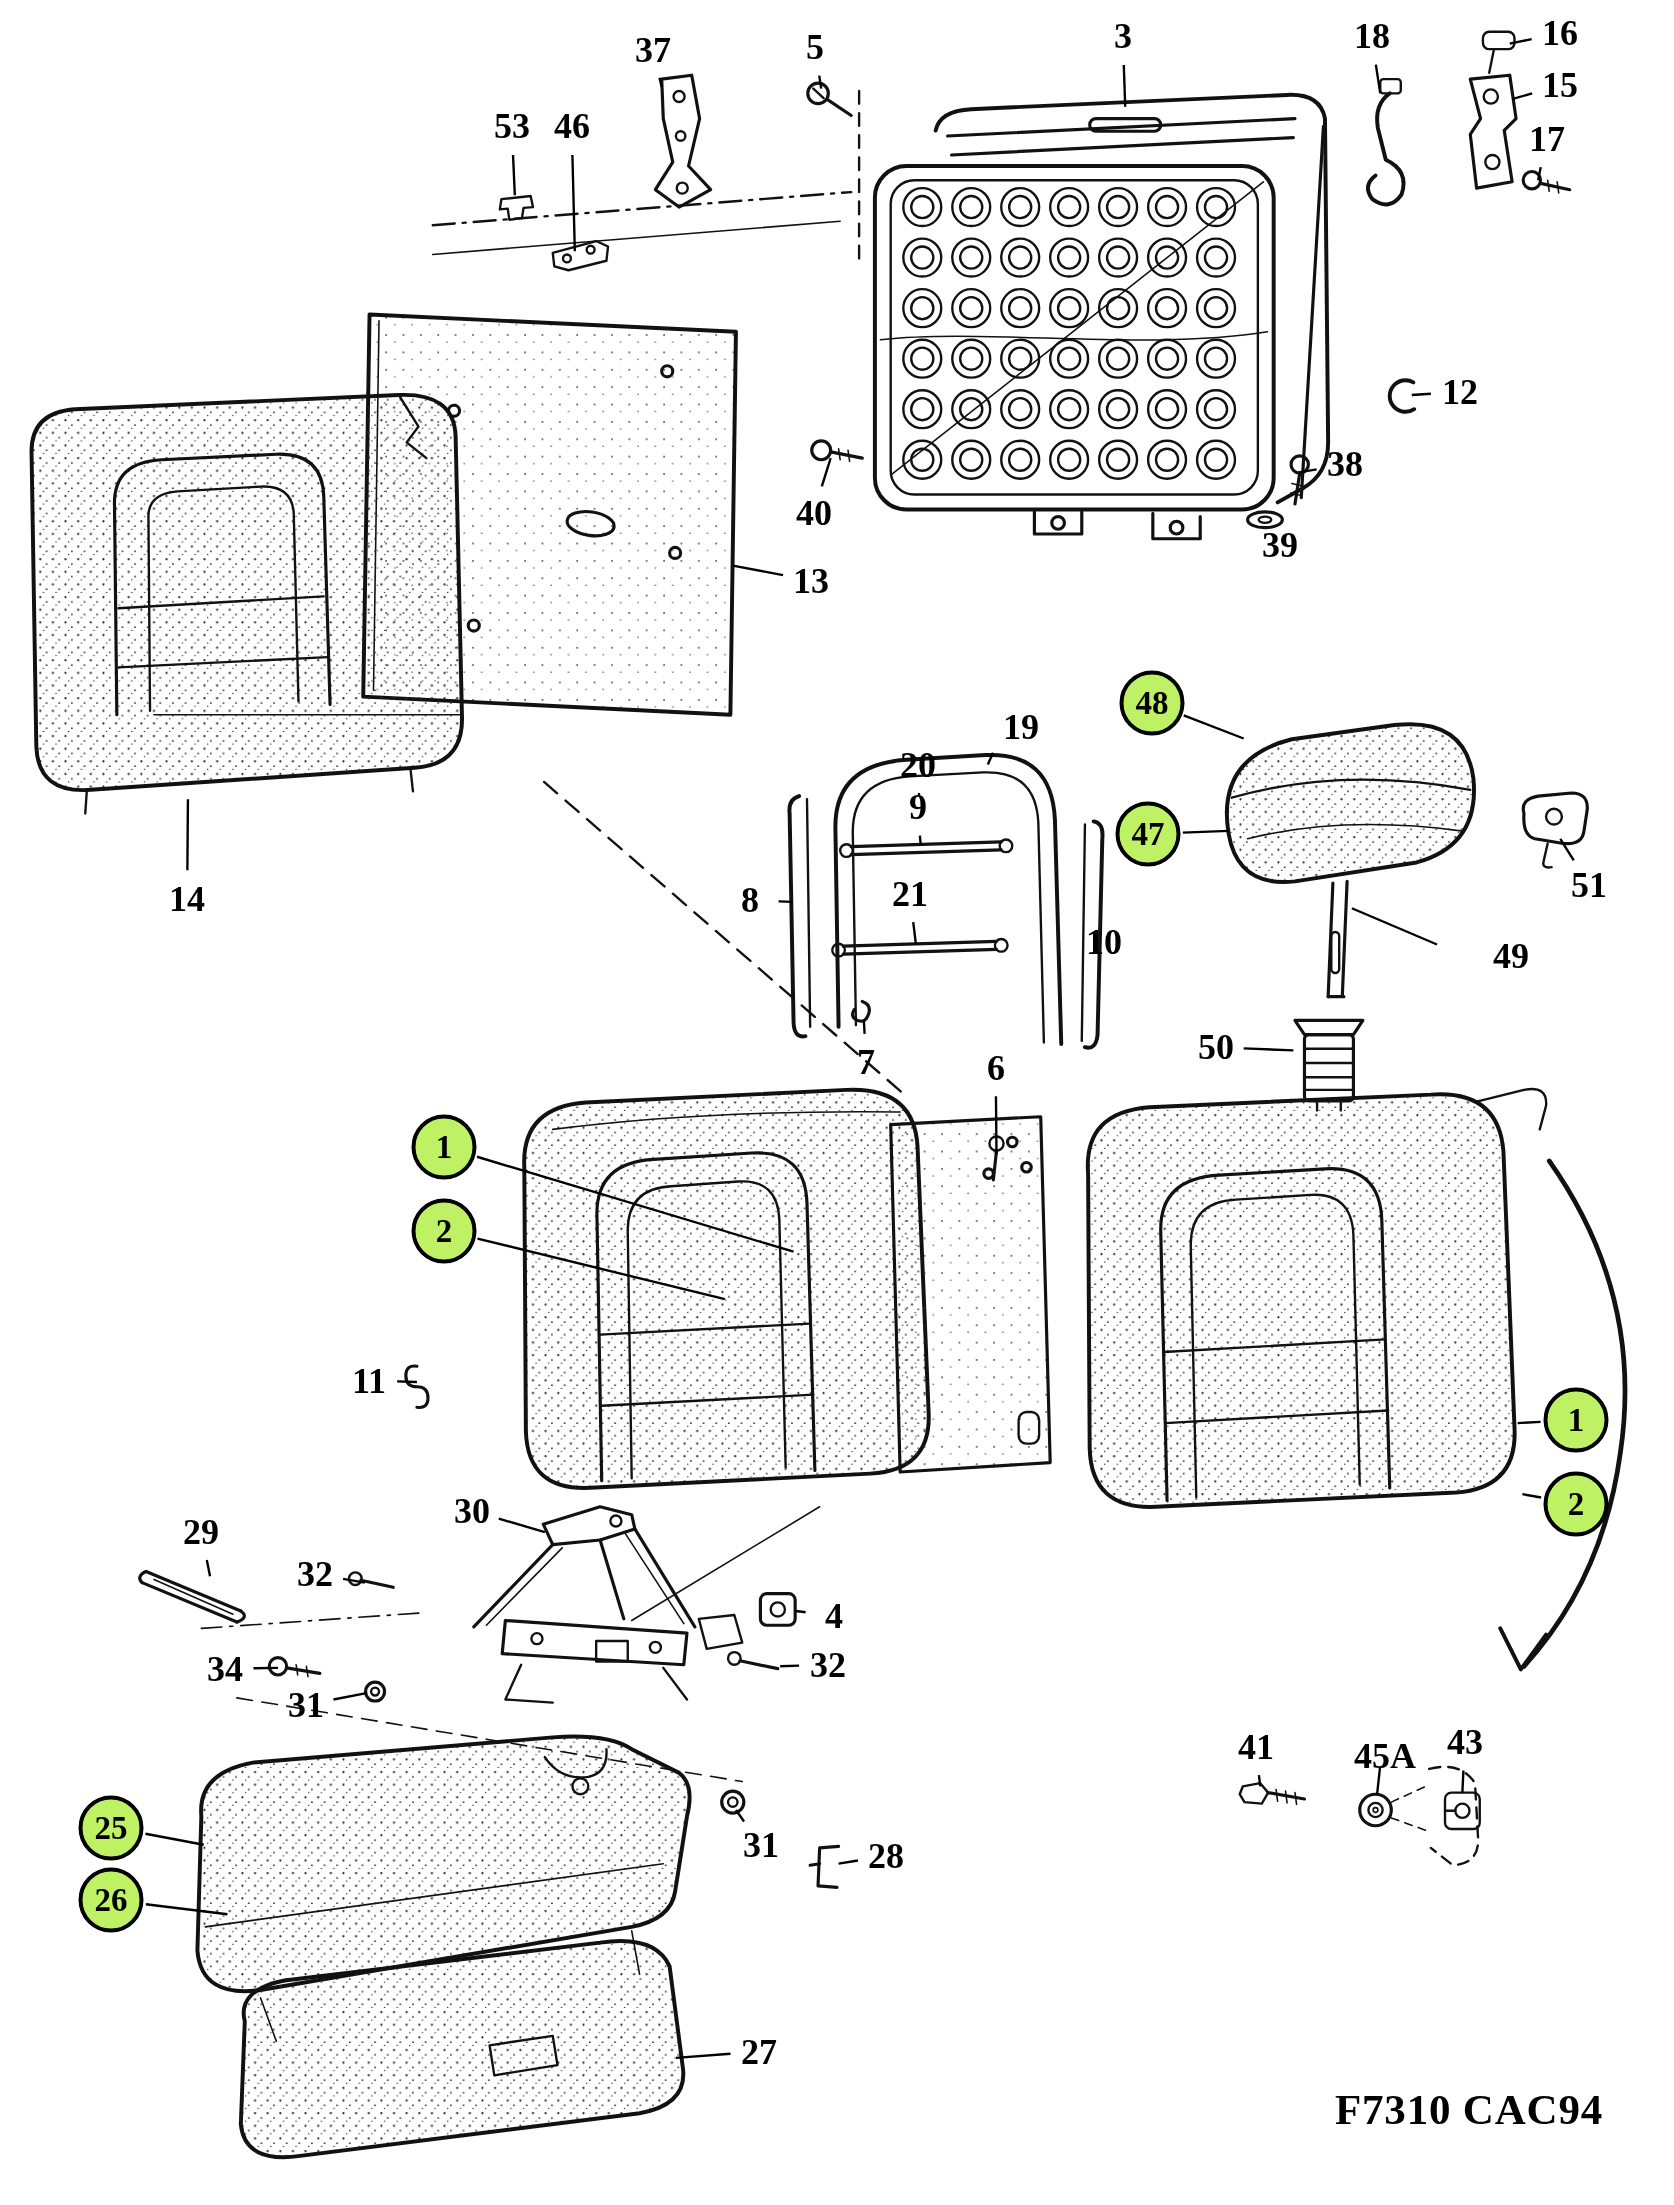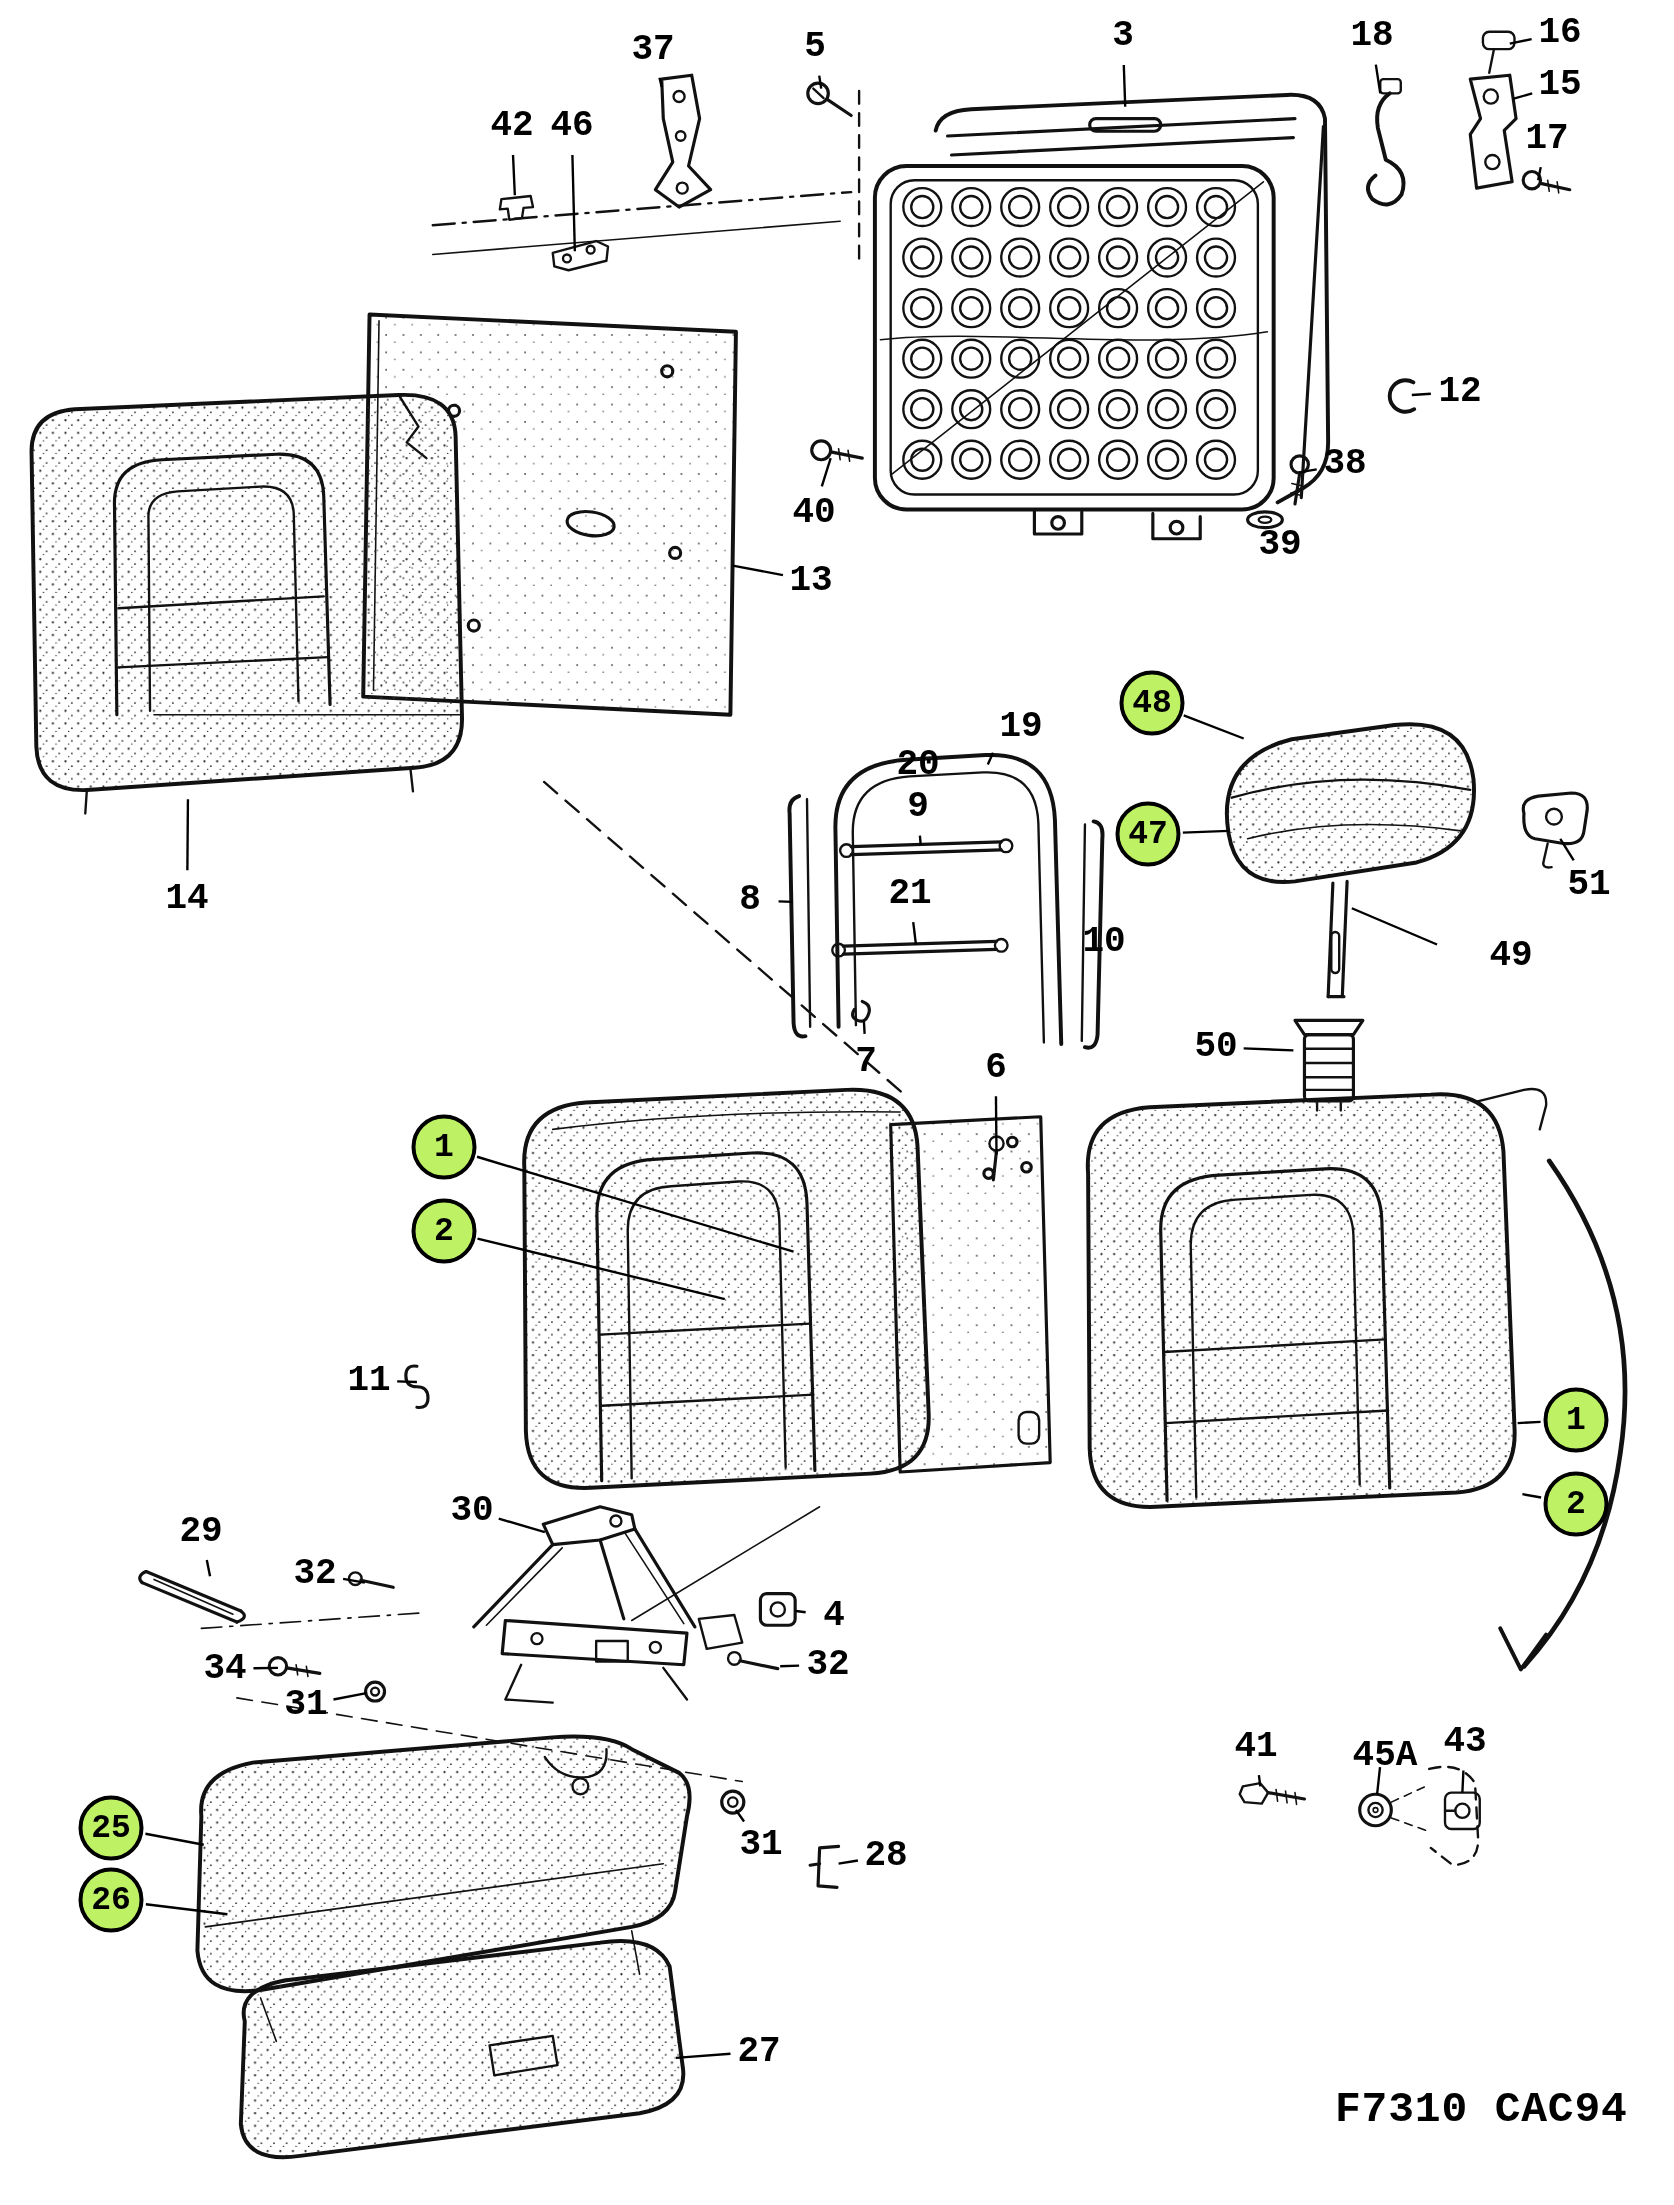--- a/index.html
+++ b/index.html
@@ -1,17 +1,17 @@
 <!DOCTYPE html>
 <html style="font-size:12.6px"><head>
 <meta charset="utf-8">
 <style>
   html,body{margin:0;padding:0;background:#e8e8e8;}
   .page{position:relative;width:1674px;height:2205px;background:#ffffff;overflow:hidden;
-        font-family:Liberation Mono, monospace;color:#000;}
+        font-family:Liberation Serif, serif;color:#000;}
   svg.art,svg.leaders{position:absolute;left:0;top:0;width:1674px;height:2205px;}
   svg.art{z-index:1;}
   svg.leaders{z-index:2;}
   svg.leaders line{stroke:#000;stroke-width:3;}
   .callout-layer{position:absolute;left:0;top:0;width:1674px;height:2205px;z-index:3;}
   .callout{position:absolute;transform:translate(-50%,-50%);font-weight:bold;font-size:36px;
            line-height:1;white-space:nowrap;}
   .callout.circled{width:57px;height:57px;border:4px solid #000;border-radius:50%;
            display:flex;align-items:center;justify-content:center;font-size:33px;background:#bef264;}
   .figure-code{position:absolute;left:1335px;top:2085px;font-weight:bold;font-size:43px;
@@ -353,21 +353,21 @@
       <line x1="942.3" y1="2306.6" x2="932" y2="2292"></line>
       <line x1="1086.5" y1="2355.9" x2="1062" y2="2360"></line>
       <line x1="925.1" y1="2600.7" x2="856" y2="2606"></line>
       <line x1="1594.3" y1="2247.7" x2="1596" y2="2262"></line>
       <line x1="1747.7" y1="2237.7" x2="1744" y2="2272"></line>
       <line x1="1853.3" y1="2242.0" x2="1852" y2="2270"></line>
     </svg>
 
   <div class="callout-layer">
       <div class="callout" style="left: 653px; top: 50px;">37</div>
-      <div class="callout" style="left: 512px; top: 126px;">42</div>
+      <div class="callout" style="left: 512px; top: 126px;">53</div>
       <div class="callout" style="left: 572px; top: 126px;">46</div>
       <div class="callout" style="left: 815px; top: 47px;">5</div>
       <div class="callout" style="left: 1123px; top: 36px;">3</div>
       <div class="callout" style="left: 1372px; top: 36px;">18</div>
       <div class="callout" style="left: 1560px; top: 33px;">16</div>
       <div class="callout" style="left: 1560px; top: 85px;">15</div>
       <div class="callout" style="left: 1547px; top: 139px;">17</div>
       <div class="callout" style="left: 1460px; top: 392px;">12</div>
       <div class="callout" style="left: 1345px; top: 464px;">38</div>
       <div class="callout" style="left: 1280px; top: 545px;">39</div>

